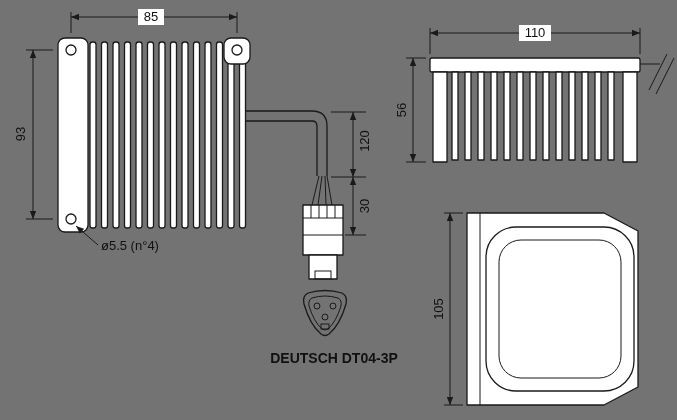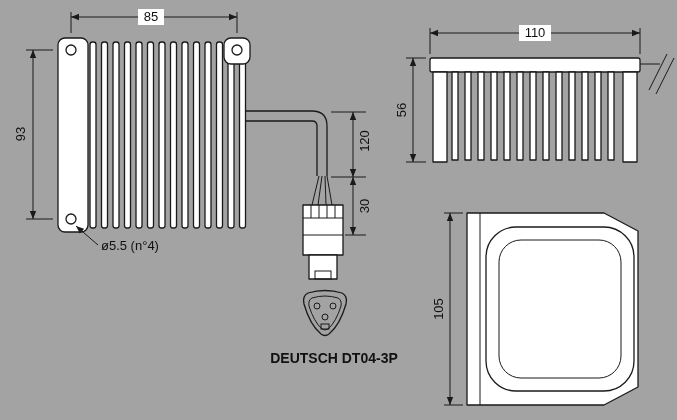--- a/index.html
+++ b/index.html
@@ -1,16 +1,16 @@
 <!DOCTYPE html>
 <html><head>
 <meta charset="utf-8">
 <style>
   html,body { margin:0; padding:0; background:#fff; }
-  .canvas { width:677px; height:420px; background:#a3a3a3; position:relative; overflow:hidden; }
+  .canvas { width:677px; height:420px; background:#737373; position:relative; overflow:hidden; }
   svg { display:block; }
   .part     { fill:#fff; stroke:#1a1a1a; stroke-width:1.3; stroke-linejoin:round; }
   .partline { fill:none; stroke:#1a1a1a; stroke-width:1.3; stroke-linejoin:round; }
   .thin     { fill:none; stroke:#1a1a1a; stroke-width:1; }
   .dimline  { fill:none; stroke:#1a1a1a; stroke-width:1; }
   .bgpad    { fill:#fff; stroke:none; }
   text { font-family:"Liberation Sans", sans-serif; font-size:13px; fill:#111; }
   .label-bold { font-weight:bold; font-size:14px; }
 </style>
 </head>

